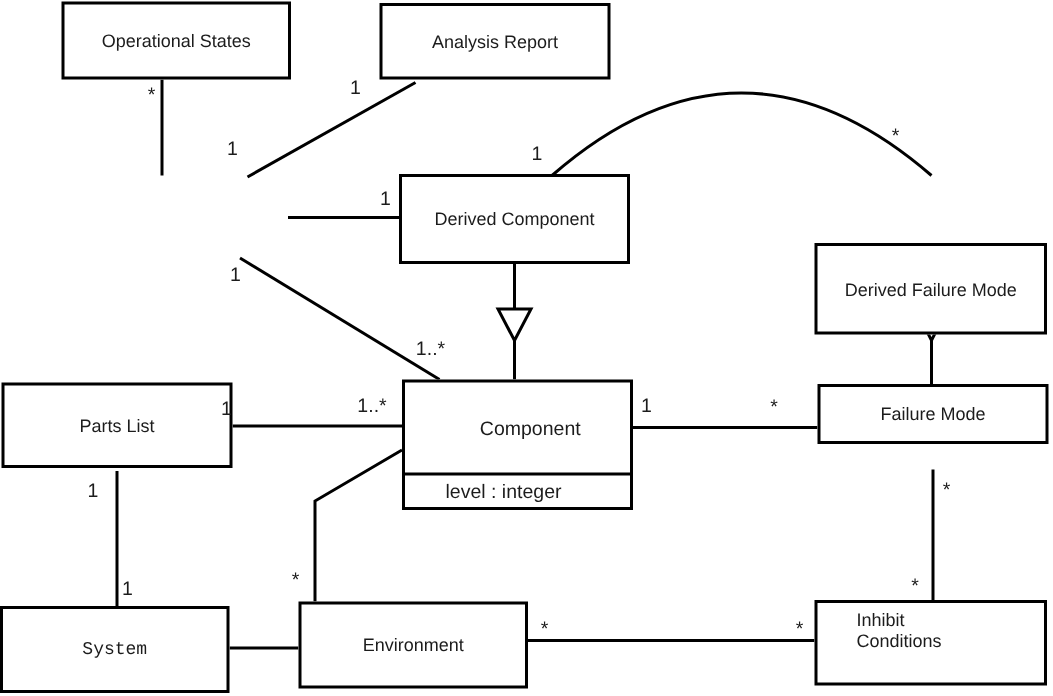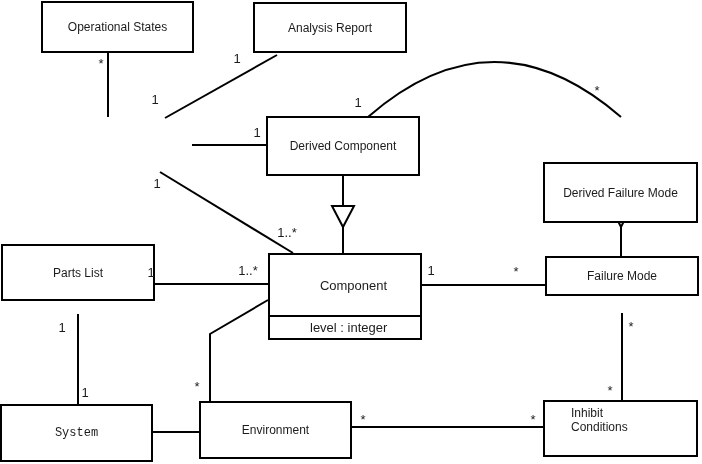--- a/index.html
+++ b/index.html
@@ -55,24 +55,23 @@
     justify-content: center;
     font-size: 13px;
     color: #1c1c1c;
     padding-left: 17px;
   }
   .compartment-box .attr-compartment {
     box-sizing: border-box;
     height: 21px;
     display: flex;
     align-items: center;
-    padding-left: 16px;
+    padding-left: 27px;
     font-size: 13px;
     color: #1c1c1c;
-    margin-left: 24px;
   }
   .mult {
     position: absolute;
     transform: translate(-50%, -50%);
     font-size: 13px;
     color: #1c1c1c;
     white-space: nowrap;
     line-height: 1;
   }
 </style>
@@ -143,21 +142,21 @@
     </div>
     <div class="attr-compartment">
       <span>level : integer</span>
     </div>
   </div>
 
   <div class="uml-class" style="left:545px; top:256px; width:154px; height:40px;">
     <span class="cls-name">Failure Mode</span>
   </div>
 
-  <div class="uml-class" style="left:1px; top:244px; width:154px; height:57px;">
+  <div class="uml-class" style="left:1px; top:255px; width:154px; height:57px;">
     <span class="cls-name">Parts List</span>
   </div>
 
   <div class="uml-class" style="left:0px; top:404px; width:153px; height:58px;font-family:Liberation Mono, monospace;">
     <span class="cls-name">System</span>
   </div>
 
   <div class="uml-class" style="left:199px; top:401px; width:153px; height:58px;">
     <span class="cls-name">Environment</span>
   </div>

